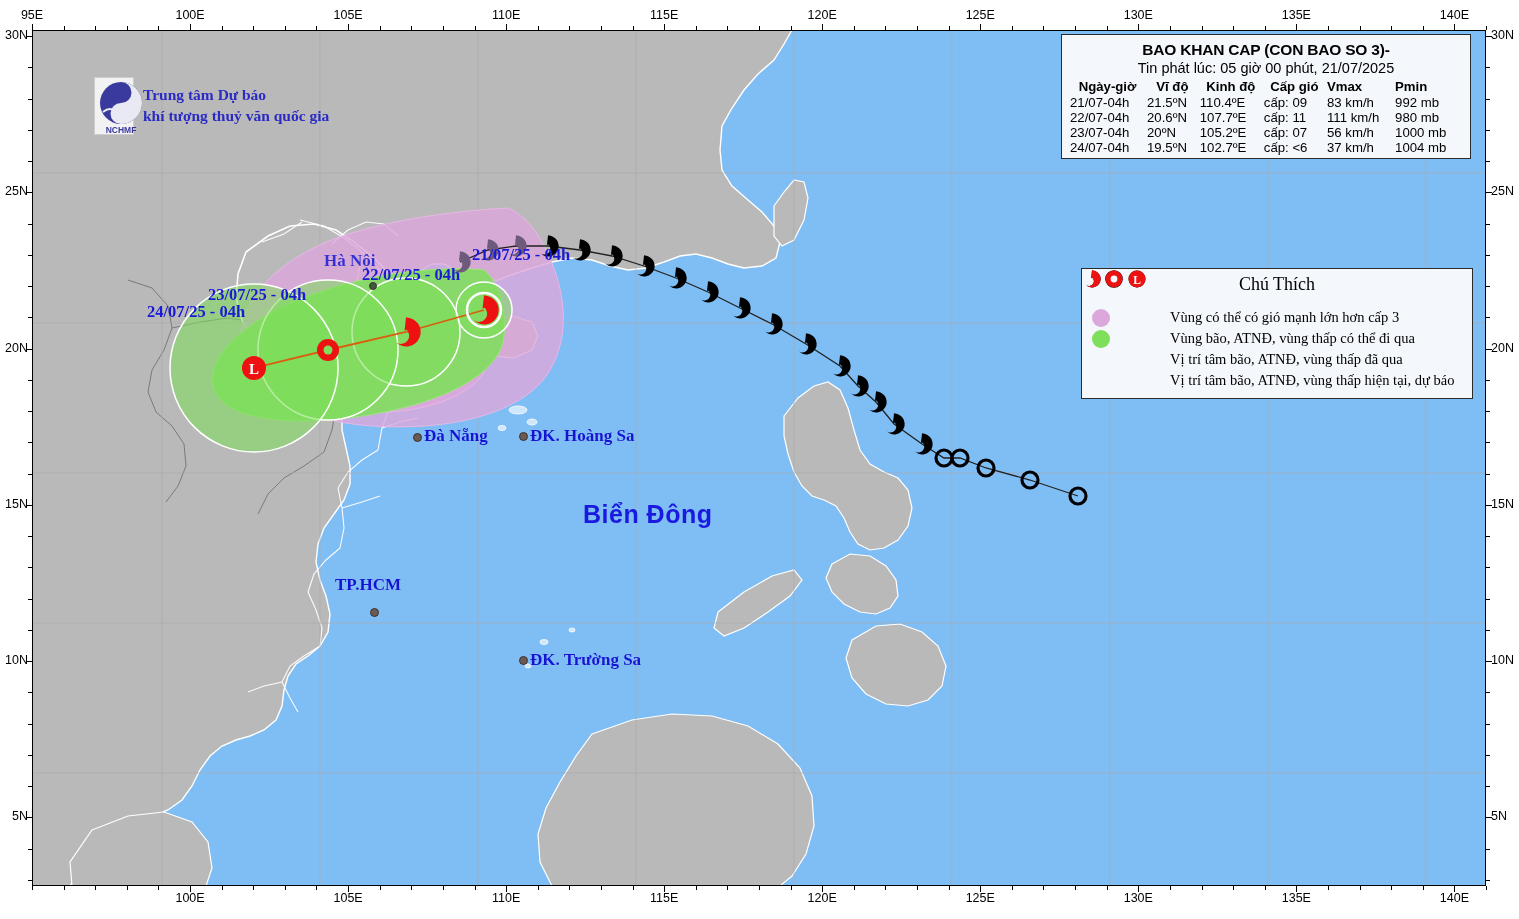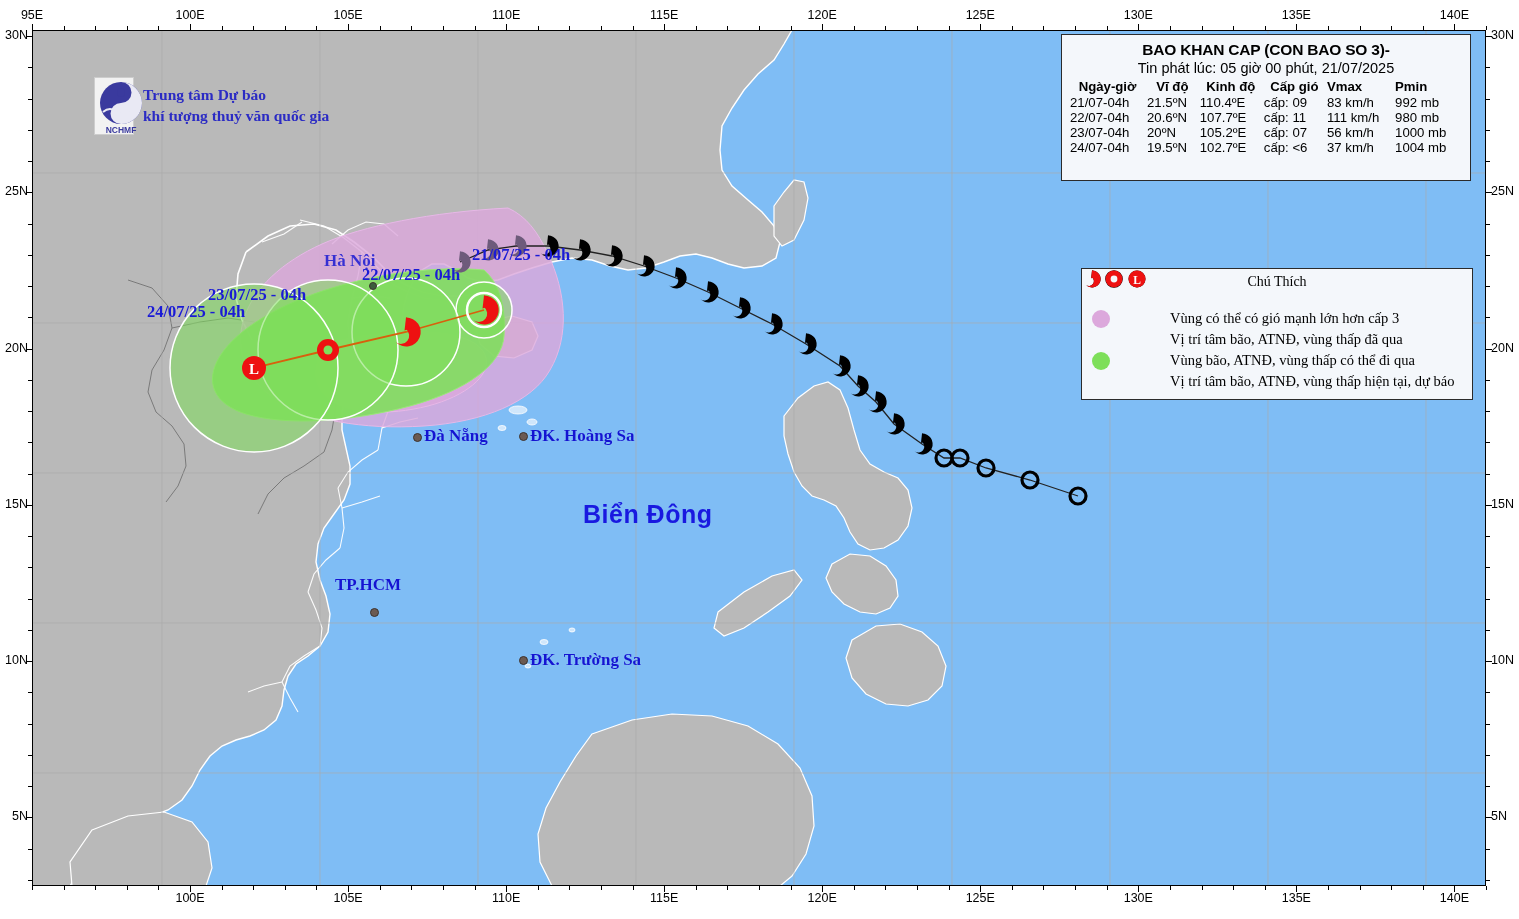--- a/index.html
+++ b/index.html
@@ -108,21 +108,21 @@
   }
   #logo-text div { white-space: nowrap; }
 
   
   #info-panel {
     position: absolute;
     left: 1061px; top: 34px;
     width: 410px;
     background: #f4f7fb;
     border: 1px solid #2b2b2b;
-    padding: 6px 8px 25px 8px;
+    padding: 6px 8px 3px 8px;
     z-index: 35;
   }
   #info-title {
     text-align: center;
     font-family: "Liberation Sans", sans-serif;
     font-weight: bold;
     font-size: 15.5px;
     color: #000;
     letter-spacing: -.2px;
   }
@@ -159,23 +159,23 @@
     left: 1081px; top: 268px;
     width: 392px;
     background: #f4f7fb;
     border: 1px solid #2b2b2b;
     padding: 5px 6px 7px 6px;
     z-index: 35;
   }
   #legend-title {
     text-align: center;
     font-family: "Liberation Serif", serif;
-    font-size: 14px;
+    font-size: 18px;
     color: #000;
-    margin-bottom: 18px;
+    margin-bottom: 12px;
   }
   .legend-row {
     display: flex;
     align-items: center;
     gap: 8px;
     height: 21px;
   }
   .legend-sym {
     width: 74px;
     display: flex;
@@ -543,40 +543,40 @@
 
       <div class="legend-row">
         <div class="legend-sym">
           <div class="swatch" style="background:#dca8dc; margin-left:2px;"></div>
         </div>
         <div class="legend-txt">Vùng có thể có gió mạnh lớn hơn cấp 3</div>
       </div>
 
       <div class="legend-row">
         <div class="legend-sym">
+          <div class="swatch" style="background:#7ddf5a; margin-left:2px;"></div>
+        </div>
+        <div class="legend-txt">Vùng bão, ATNĐ, vùng thấp có thể đi qua</div>
+      </div>
+
+      <div class="legend-row">
+        <div class="legend-sym">
           <svg width="70" height="20" viewBox="0 0 70 20">
             <g transform="translate(10,10) scale(0.85)" fill="#000">
               <path d="M0,-10 A10,10 0 1,1 -7,7 A5,5 0 1,0 0,-2 Z"></path>
               <path d="M0,-10 A10,10 0 0,1 7,-4 L-1,-1 Z"></path>
             </g>
             <circle cx="32" cy="10" r="7.5" fill="none" stroke="#000" stroke-width="2.6"></circle>
             <g>
               <circle cx="55" cy="10" r="8.5" fill="#000"></circle>
               <text x="55" y="15" text-anchor="middle" font-family="Liberation Serif, serif" font-size="11.5" font-weight="bold" fill="#fff">L</text>
             </g>
           </svg>
         </div>
         <div class="legend-txt">Vị trí tâm bão, ATNĐ, vùng thấp đã qua</div>
-      </div>
-
-      <div class="legend-row">
-        <div class="legend-sym">
-          <div class="swatch" style="background:#7ddf5a; margin-left:2px;"></div>
-        </div>
-        <div class="legend-txt">Vùng bão, ATNĐ, vùng thấp có thể đi qua</div>
       </div>
 
       <div class="legend-row">
         <div class="legend-sym">
           <svg width="70" height="20" viewBox="0 0 70 20">
             <g transform="translate(10,10) scale(0.85)" fill="#ee1111">
               <path d="M0,-10 A10,10 0 1,1 -7,7 A5,5 0 1,0 0,-2 Z"></path>
               <path d="M0,-10 A10,10 0 0,1 7,-4 L-1,-1 Z"></path>
             </g>
             <g>

